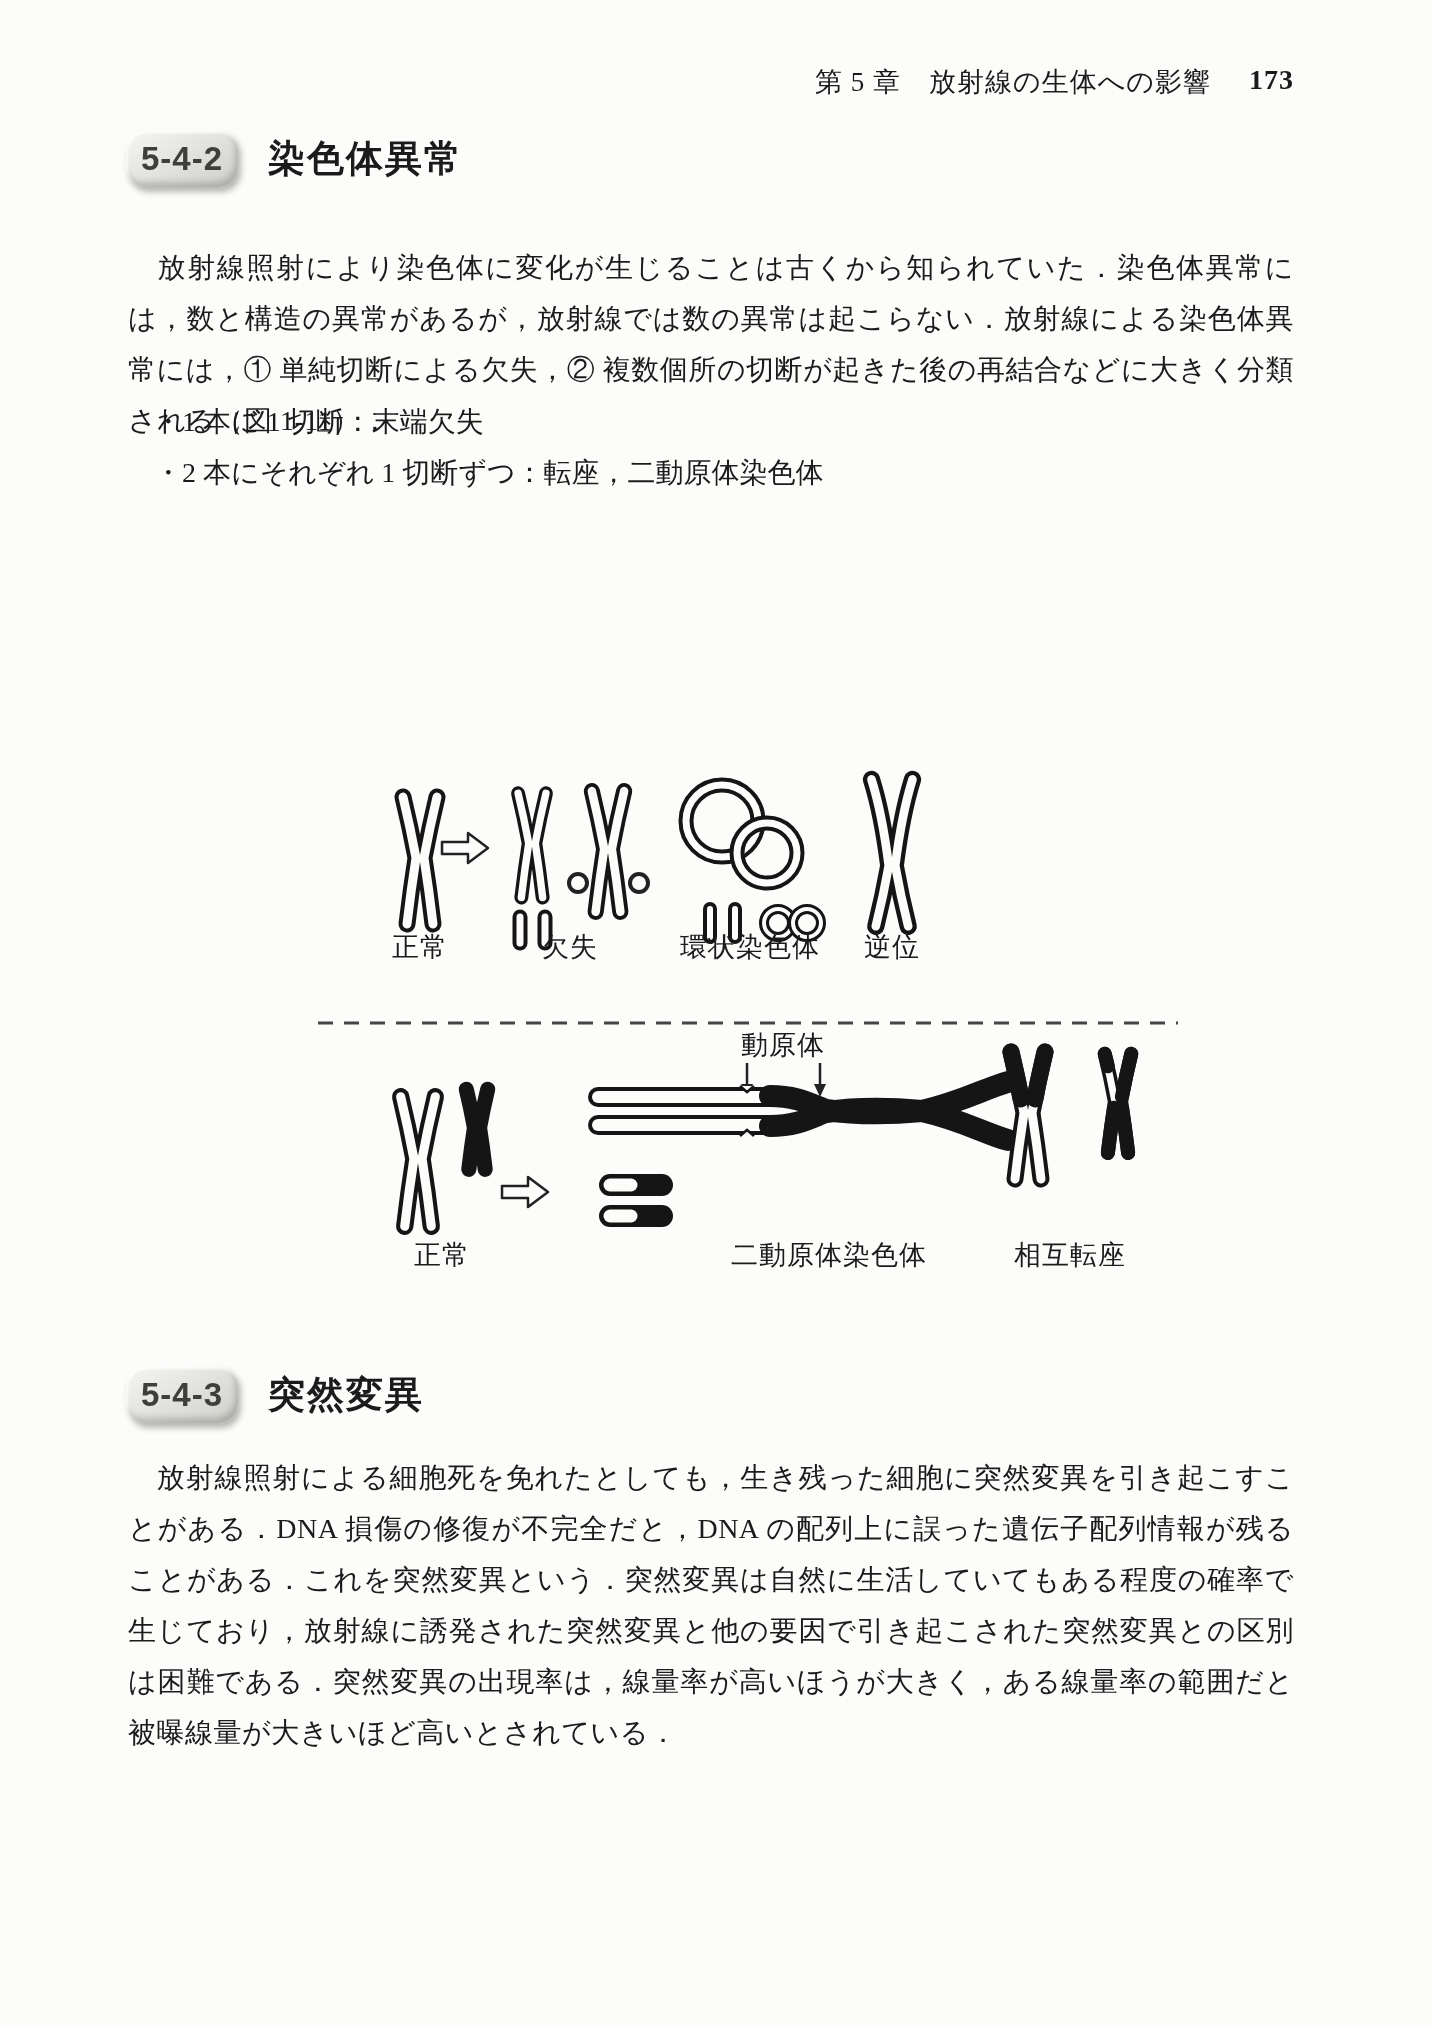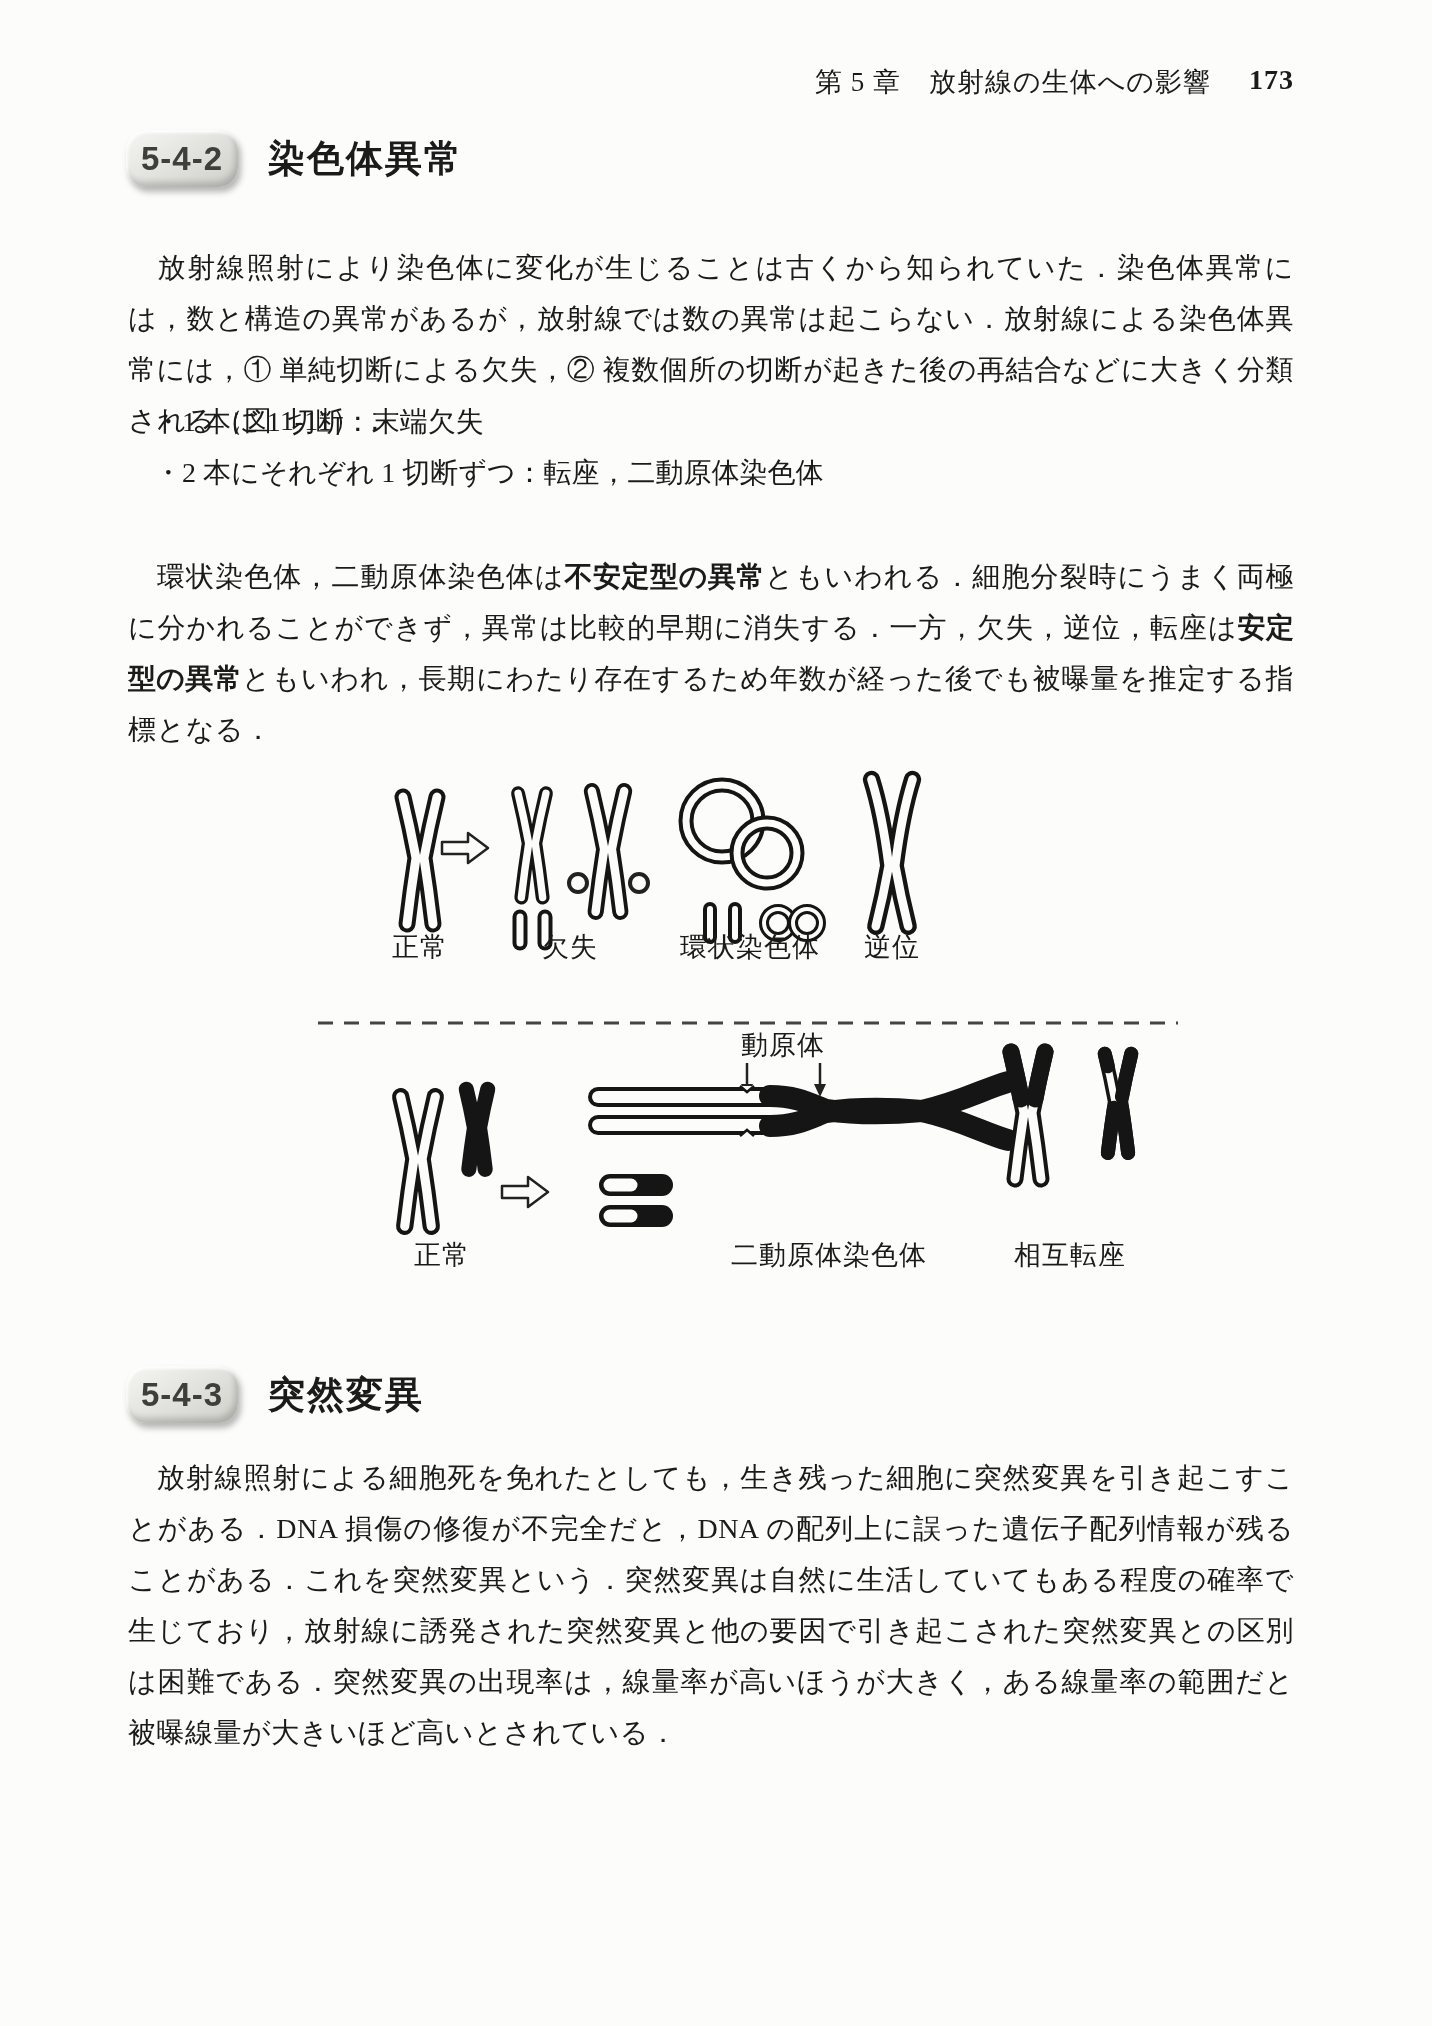--- a/index.html
+++ b/index.html
@@ -69,21 +69,20 @@
     <span class="sec-title">染色体異常</span>
   </div>
 
   <p class="para" style="top:242px;">　放射線照射により染色体に変化が生じることは古くから知られていた．染色体異常には，数と構造の異常があるが，放射線では数の異常は起こらない．放射線による染色体異常には，① 単純切断による欠失，② 複数個所の切断が起きた後の再結合などに大きく分類される（図 1-11）．</p>
 
   <div class="bullets" style="top:396px;">
     <div>・1 本に 1 切断：末端欠失</div>
     <div>・2 本にそれぞれ 1 切断ずつ：転座，二動原体染色体</div>
   </div>
 
-  <p class="para" style="top:551px;"><span>　環状染色体，二動原体染色体は</span><strong>不安定型の異常</strong><span>ともいわれる．細胞分裂時にうまく両極に分かれることができず，異常は比較的早期に消失する．一方，欠失，逆位，転座は</span><strong>安定型の異常</strong><span>ともいわれ，長期にわたり存在するため年数が経った後でも被曝量を推定する指標となる．</span></p>
 
   <figure class="fig">
     <svg width="1160" height="624" viewBox="0 0 1160 624">
       <defs>
         <g id="chrX">
           <path d="M -17 -63 Q -10 -34 -4 -2 Q -9 30 -13 64"></path>
           <path d="M 17 -63 Q 10 -34 4 -2 Q 9 30 13 64"></path>
         </g>
         <g id="chrX2">
           <path d="M -19 -70 Q -9 -38 -3 10 Q -8 38 -15 66"></path>

